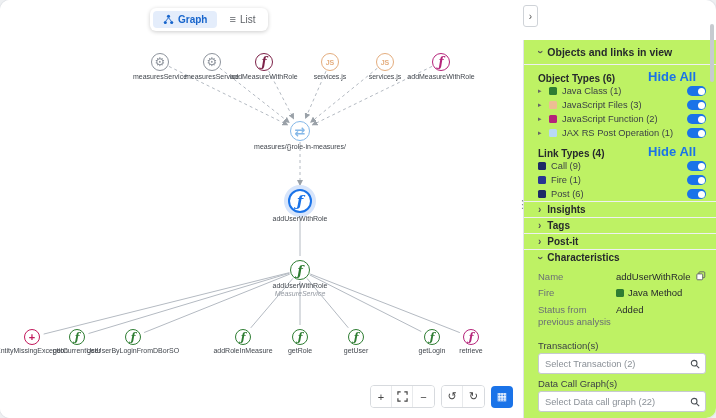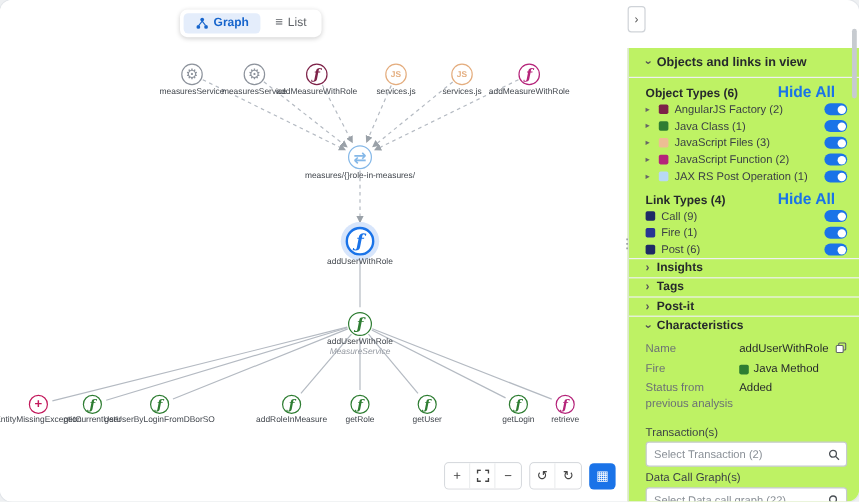--- a/index.html
+++ b/index.html
@@ -210,26 +210,20 @@
       <span>Objects and links in view</span>
     </div>
 
     <div class="group-head">
       <span class="group-title">Object Types (6)</span>
       <span class="hide-all">Hide All</span>
     </div>
 
     <div class="type-row">
       <span class="caret">▸</span>
-      <span class="swatch" style="background-color: rgb(125, 34, 72);"></span>
-      <span class="type-label">AngularJS Factory (2)</span>
-      <span class="toggle"></span>
-    </div>
-    <div class="type-row">
-      <span class="caret">▸</span>
       <span class="swatch" style="background-color: rgb(46, 125, 50);"></span>
       <span class="type-label">Java Class (1)</span>
       <span class="toggle"></span>
     </div>
     <div class="type-row">
       <span class="caret">▸</span>
       <span class="swatch" style="background-color: rgb(237, 190, 147);"></span>
       <span class="type-label">JavaScript Files (3)</span>
       <span class="toggle"></span>
     </div>

